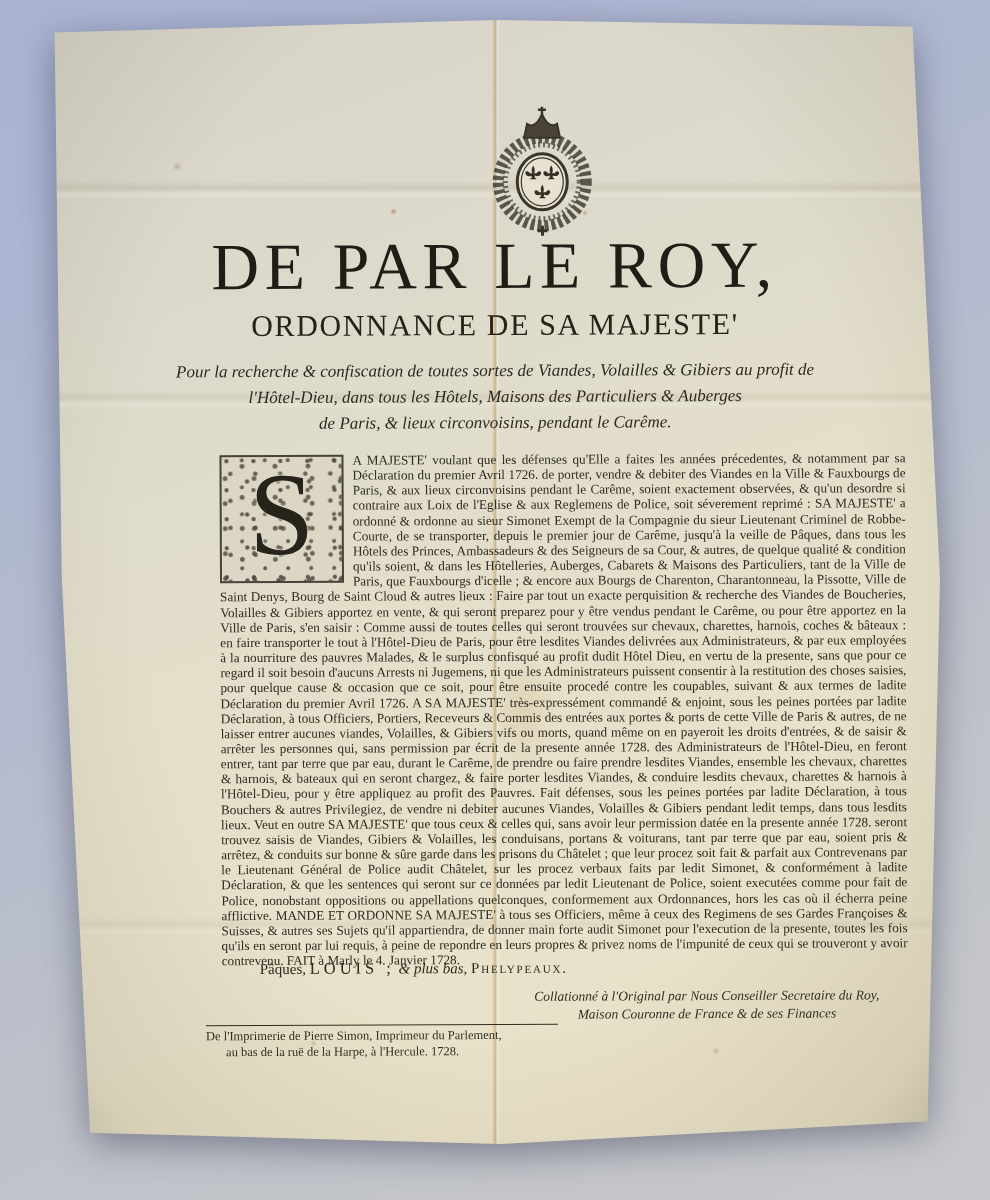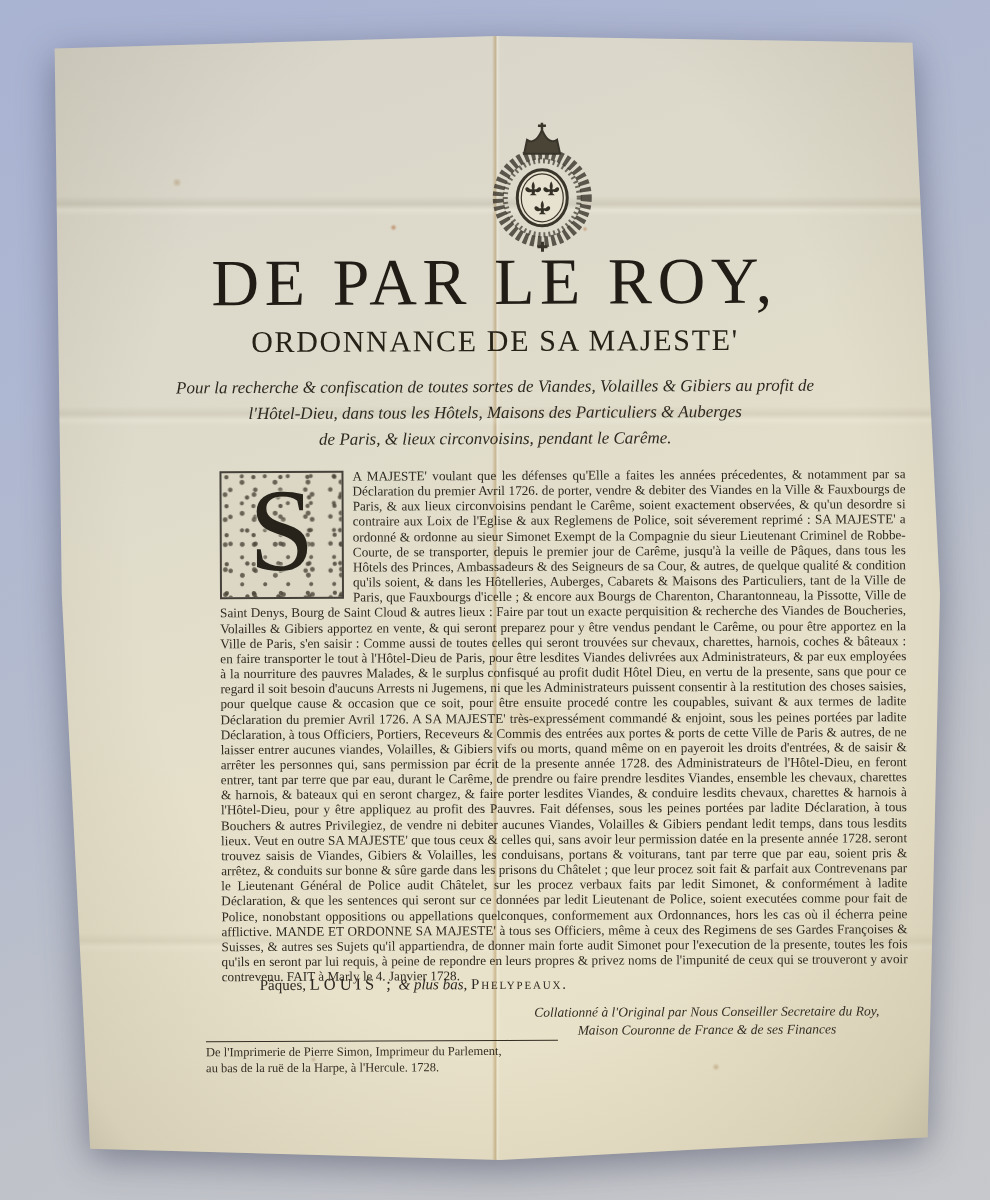--- a/index.html
+++ b/index.html
@@ -2,21 +2,21 @@
 <html><head>
 <meta charset="utf-8">
 <style>
   html,body{margin:0;padding:0;}
   body{
     width:990px;height:1200px;overflow:hidden;position:relative;
     background:linear-gradient(155deg,#a9b3d2 0%,#aeb7d2 22%,#b4bbce 45%,#bfc2c9 70%,#c7c8cb 100%);
     font-family:"Liberation Serif", serif;
   }
   .stage{position:absolute;inset:0;}
-  .paper-wrap{position:absolute;left:52px;top:28px;width:888px;height:1132px;
+  .paper-wrap{position:absolute;left:52px;top:12px;width:888px;height:1132px;
     filter:drop-shadow(0 10px 18px rgba(40,45,70,.45));}
   .paper{position:absolute;inset:0;
     clip-path:polygon(0.3% 1.8%,50% 0.7%,96.9% 1.3%,100% 50%,98.6% 98%,50.5% 100%,4.3% 99%,1.1% 50%);
     background:linear-gradient(160deg,#d7d4c9 0%,#dedacb 28%,#e4dfca 52%,#e9e2cb 74%,#e7e0c5 100%);
   }
   .paper::after{content:"";position:absolute;inset:0;pointer-events:none;
     background:radial-gradient(ellipse at 50% 44%,rgba(0,0,0,0) 58%,rgba(120,110,82,.16) 90%,rgba(96,86,64,.30) 100%);}
   .fold-v{position:absolute;left:49.6%;top:0;width:8px;height:100%;pointer-events:none;
     background:linear-gradient(90deg,rgba(150,112,52,0) 0%,rgba(158,118,52,.38) 42%,rgba(255,253,240,.28) 68%,rgba(150,112,52,0) 100%);}
   .crease-h{position:absolute;left:0;width:100%;height:20px;pointer-events:none;
@@ -58,21 +58,21 @@
   .signature{position:absolute;left:206px;top:946px;font-size:15px;color:#2c2720;}
   .signature .king{font-size:16.5px;letter-spacing:.24em;text-align:center;}
   .signature .it{font-style:italic;}
 
   .collation{position:absolute;left:438px;top:976px;width:430px;text-align:center;
     font-style:italic;font-size:13.5px;line-height:18px;color:#332d23;}
 
   .imprint{position:absolute;left:152px;top:1012px;width:356px;
     font-size:12.5px;line-height:15.5px;color:#332d23;}
   .imprint .rule{border-top:1.4px solid #332d23;width:352px;margin-bottom:3px;}
-  .imprint .l2{margin-left:0;}
+  .imprint .l2{margin-left:20px;}
 </style>
 </head>
 <body>
 
 <div class="stage">
   <div class="paper-wrap">
     <div class="paper">
       <div class="fold-v"></div>
       <div class="crease-h" style="top:168px;"></div>
       <div class="crease-h" style="top:378px;opacity:.8;"></div>

